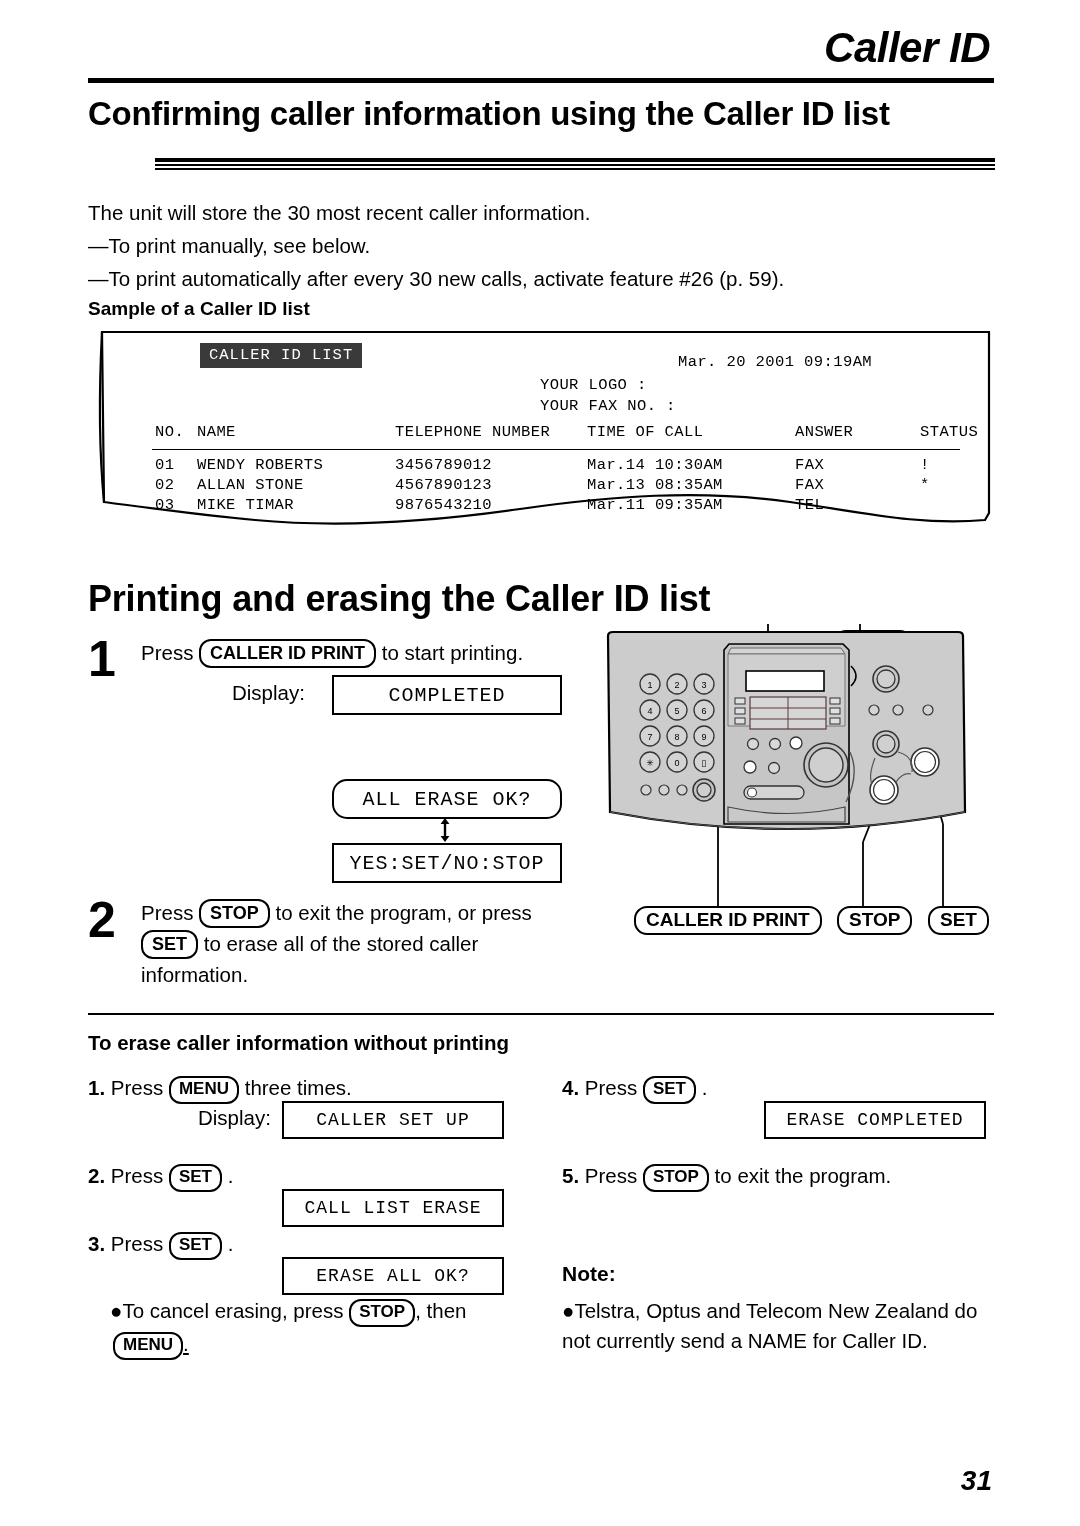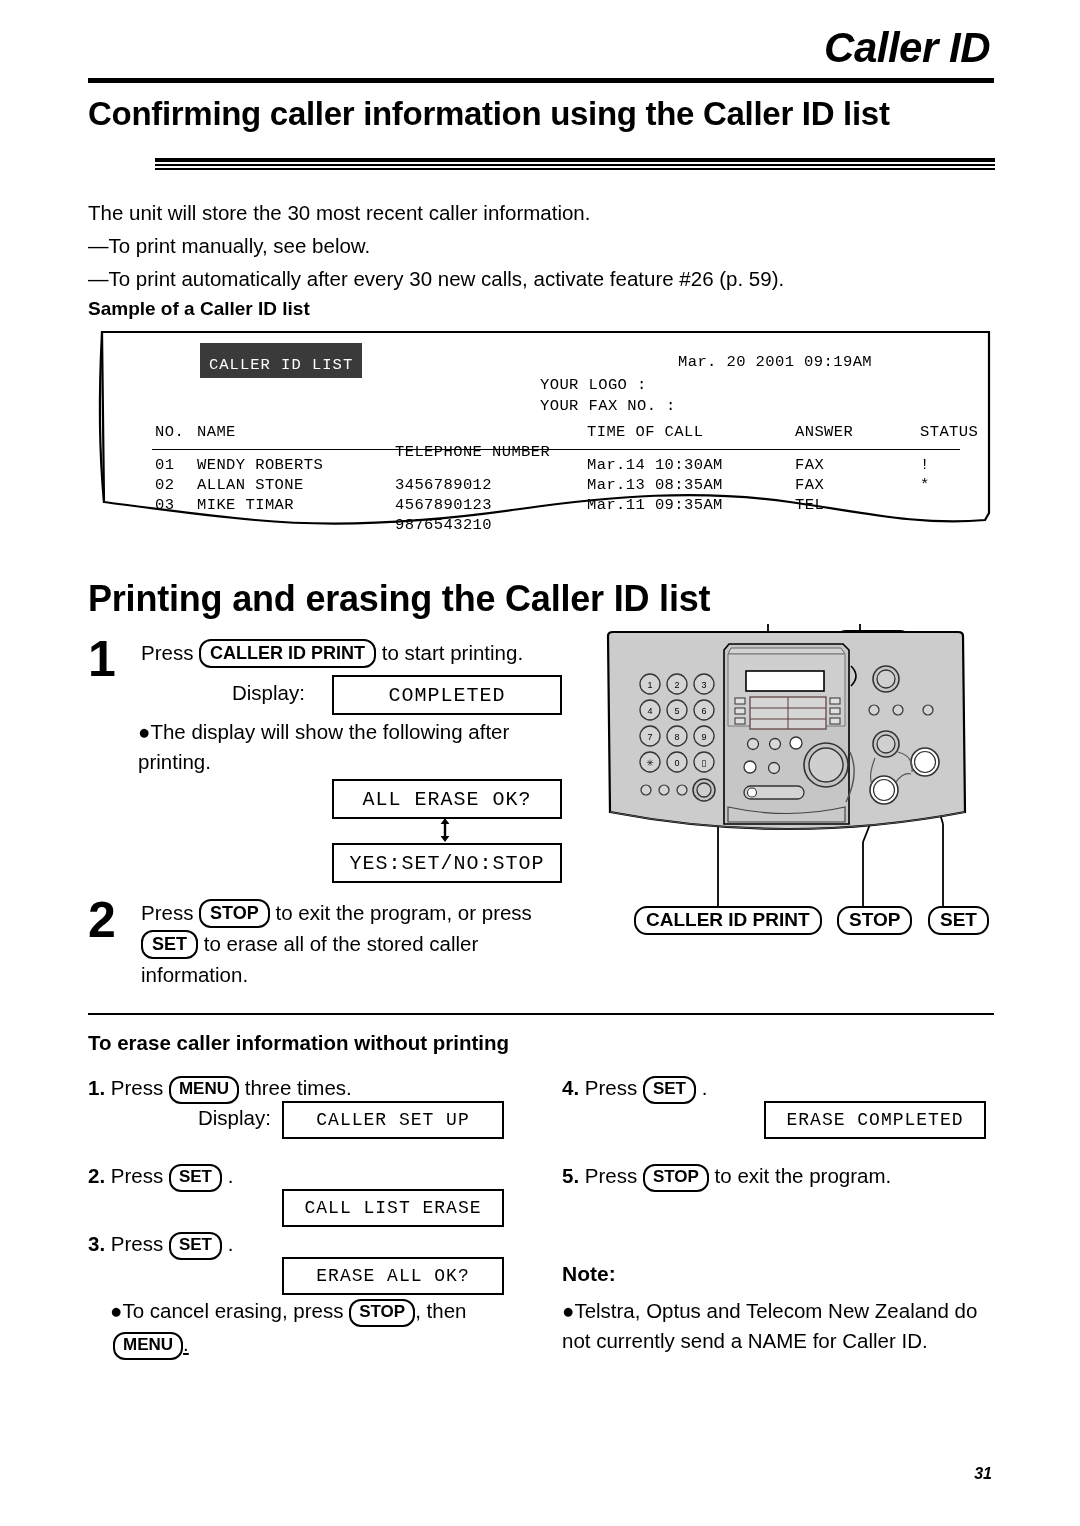--- a/index.html
+++ b/index.html
@@ -51,38 +51,38 @@
   .sample-wrap{position:absolute;left:90px;top:330px;width:905px;height:215px;}
   .sample-wrap svg{position:absolute;left:0;top:0;}
   .sample-inner{
     position:absolute;left:0;top:0;width:905px;height:215px;
     font-family:"Liberation Mono", monospace;
     font-size:15.5px;
   }
   .badge{
     position:absolute;left:110px;top:13px;
     background:#3a3a3a;color:#fff;
-    padding:13px 9px 4px 9px;
+    padding:3px 9px 4px 9px;
     letter-spacing:1px;
     font-family:"Liberation Mono", monospace;
     font-size:15.5px;
   }
   .datestamp{position:absolute;left:588px;top:23px;letter-spacing:0.4px;}
   .logoline1{position:absolute;left:450px;top:46px;letter-spacing:0.4px;text-align:center;}
   .logoline2{position:absolute;left:450px;top:67px;letter-spacing:0.4px;}
 
   .tbl{position:absolute;left:65px;top:93px;width:820px;}
   .tbl .hrow{position:relative;height:24px;}
   .tbl .hrow span{position:absolute;top:0;letter-spacing:0.4px;}
   .hr-line{position:absolute;left:62px;top:119px;width:808px;height:1px;background:#000;}
   .drow{position:relative;height:20px;}
   .drow span{position:absolute;top:0;letter-spacing:0.4px;}
   .c-no{left:0px;}
   .c-name{left:42px;}
-  .c-tel{left:240px;margin-top:20px;}
+  .c-tel{left:240px;}
   .c-time{left:432px;}
   .c-ans{left:640px;}
   .c-stat{left:765px;}
   .rows{position:absolute;left:65px;top:126px;width:820px;}
 
   
   .h2{
     position:absolute; left:88px; top:578px;
     font-size:36px; font-weight:bold; letter-spacing:-0.2px;
   }
@@ -111,21 +111,21 @@
   .b1{left:138px;top:717px;width:420px;}
 
   .dispbox{
     position:absolute;border:2px solid #000;background:#fff;
     font-family:"Liberation Mono", monospace;font-size:20px;
     text-align:center;letter-spacing:1px;
     display:flex;align-items:center;justify-content:center;
   }
   .disp-printing{left:332px;top:675px;width:226px;height:36px;}
   .disp-label-1{position:absolute;left:232px;top:681px;font-size:20.5px;}
-  .disp-allerase{left:332px;top:779px;width:226px;height:36px;}
+  .disp-allerase{left:332px;top:779px;width:226px;height:36px;border-radius:15px;}
   .disp-yesno{left:332px;top:843px;width:226px;height:36px;}
   .arrow-updown{position:absolute;left:438px;top:818px;width:14px;height:24px;}
 
   
   .fax{position:absolute;left:598px;top:624px;width:400px;height:300px;}
   .lbl-display{position:absolute;left:738px;top:631px;font-size:20.5px;}
   .lbl-menu{position:absolute;left:833px;top:630px;}
   .lbl-cidp{position:absolute;left:634px;top:906px;}
   .lbl-stop{position:absolute;left:837px;top:906px;}
   .lbl-set{position:absolute;left:928px;top:906px;}
@@ -155,21 +155,21 @@
   .disp-erasecomp{left:764px;top:1101px;width:218px;height:34px;}
   .dispbox.sm{font-size:18px;}
 
   .b2{left:110px;top:1296px;width:420px;}
   .b2 .cont{display:block;margin-left:3px;margin-top:2px;text-decoration:underline;}
   .notehead{position:absolute;left:562px;top:1262px;font-size:21px;font-weight:bold;}
   .notebody{position:absolute;left:562px;top:1296px;width:430px;font-size:20.5px;line-height:1.45;}
 
   .pagenum{
     position:absolute;right:88px;top:1465px;
-    font-size:16px;font-style:italic;font-weight:bold;
+    font-size:28px;font-style:italic;font-weight:bold;
   }
 </style>
 </head>
 <body>
 
 <div class="page">
 
   <div class="chapter-tab">Caller ID</div>
   <div class="rule-top"></div>
   <div class="h1">Confirming caller information using the Caller ID list</div>
@@ -245,21 +245,20 @@
   <div class="h2">Printing and erasing the Caller ID list</div>
 
   <div class="stepnum step1num">1</div>
   <div class="steptext s1t">
     <span>Press</span>
     <span class="keycap">CALLER ID PRINT</span>
     <span>to start printing.</span>
   </div>
   <div class="disp-label-1">Display:</div>
   <div class="dispbox disp-printing">COMPLETED</div>
-  <div class="bullet b1">●The display will show the following after printing.</div>
   <div class="dispbox disp-allerase">ALL ERASE OK?</div>
   <svg class="arrow-updown" viewBox="0 0 14 24">
     <line x1="7" y1="3" x2="7" y2="21" stroke="#000" stroke-width="2.4"></line>
     <polygon points="7,0 2.6,6 11.4,6" fill="#000"></polygon>
     <polygon points="7,24 2.6,18 11.4,18" fill="#000"></polygon>
   </svg>
   <div class="dispbox disp-yesno">YES:SET/NO:STOP</div>
 
   <div class="stepnum step2num">2</div>
   <div class="steptext s2t">

